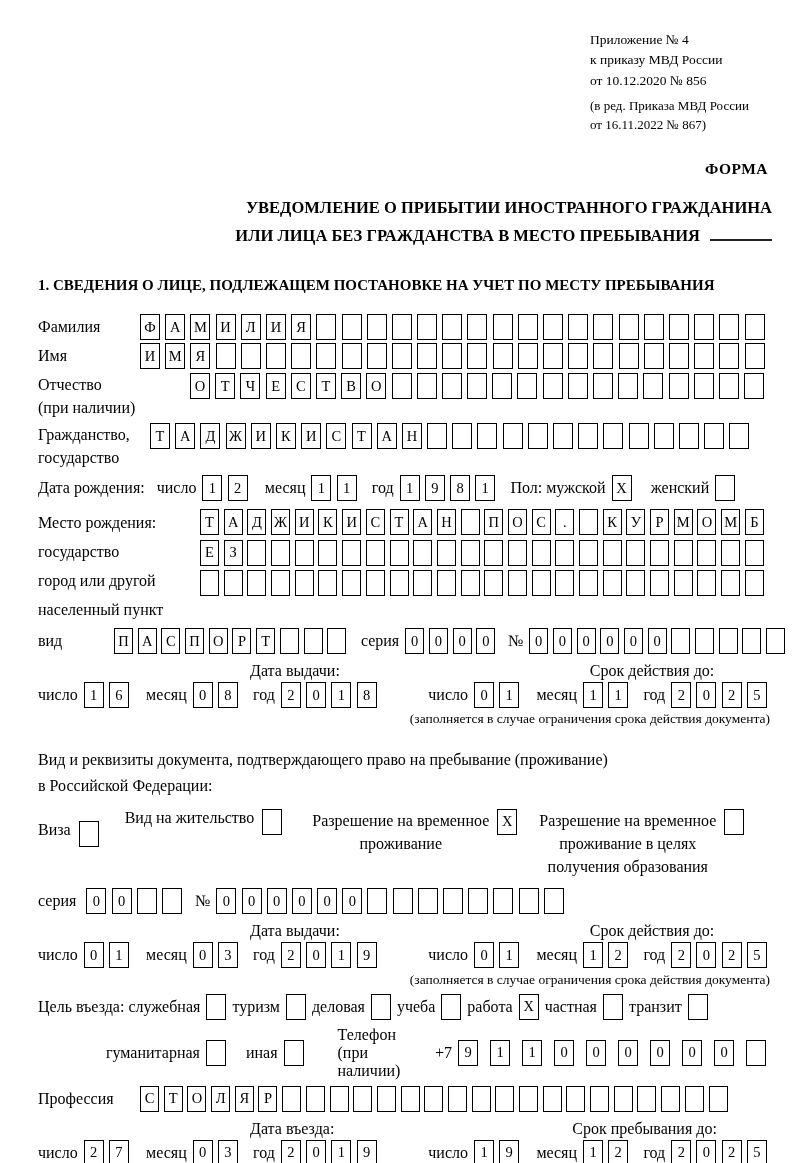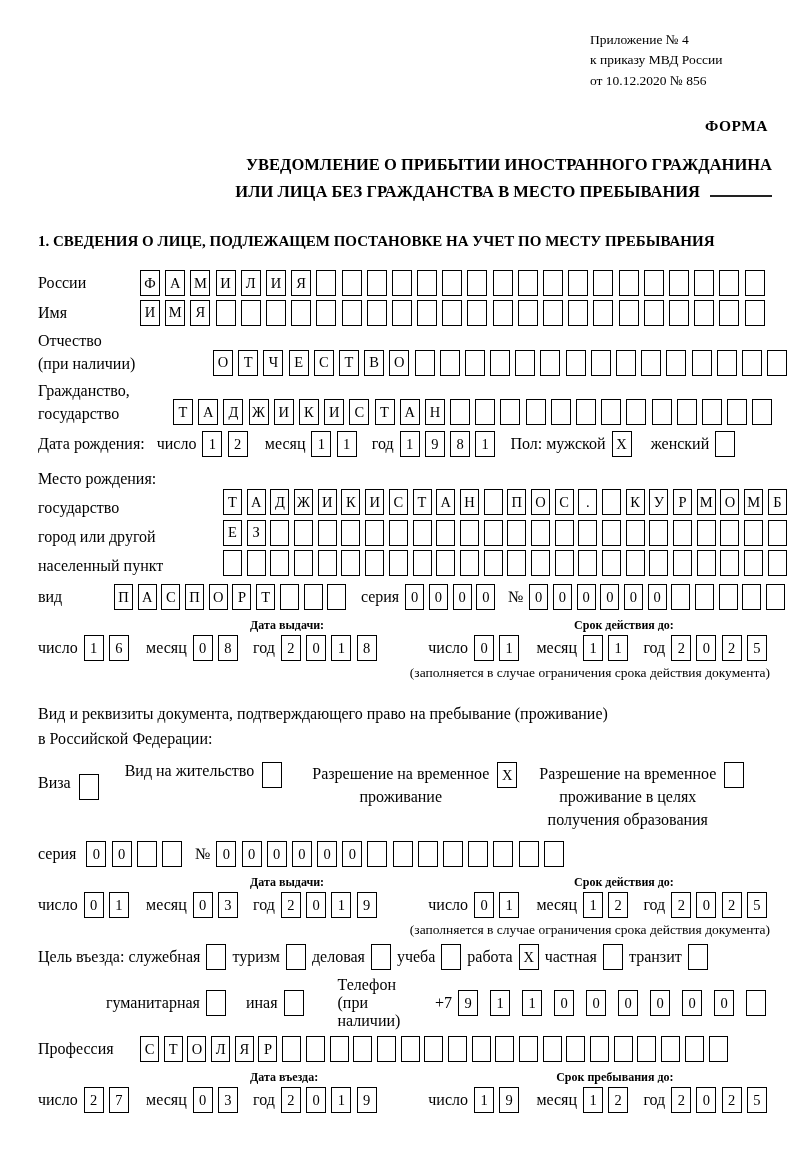--- a/index.html
+++ b/index.html
@@ -10,73 +10,77 @@
     box-sizing:border-box; padding:30px 28px 20px 38px; font-size:16px;
   }
   .hdr-block { margin-left:552px; width:190px; font-size:13.5px; line-height:1.5; }
   .hdr-block .rev { font-size:13px; margin-top:6px; line-height:1.45; }
   .forma { text-align:right; font-weight:bold; font-size:15.5px; margin:26px 4px 0 0; letter-spacing:0.5px; }
   .title { text-align:right; font-weight:bold; font-size:16.5px; line-height:1.65; margin-top:16px; }
   .title-underline { display:inline-block; width:62px; border-bottom:2px solid #222; height:14px; margin-left:10px; }
   .sec-heading { font-weight:bold; font-size:15px; margin:28px 0 20px 0; }
 
   .row { display:flex; align-items:center; margin-bottom:3.5px; }
-  .row-top { align-items:flex-end;gap:23px; }
+  .row-top { align-items:flex-start; }
   .lbl { flex:none; font-size:16px; }
   .lbl-2l { line-height:1.45; }
   .cells { display:flex; flex-wrap:nowrap; }
   .cell {
     box-sizing:border-box; flex:none; width:20px; height:26px;
     border:1.7px solid #000; margin-right:5.2px; background:#fff;
     display:flex; align-items:center; justify-content:center;
     font-size:14.5px; line-height:1;
   }
   .compact .cell { width:19px; margin-right:4.7px; }
   .w102 { width:102px; } .w112 { width:112px; } .w152 { width:152px; } .w162 { width:162px; }
 
   .stack > .cells { margin-bottom:4.5px; }
 
   .dlabel { flex:none; margin-right:6px; font-size:16px; }
 
-  .dates-titles { display:flex; font-size:12px; margin:8px 0 2px 0;font-weight:bold; }
+  .dates-titles { display:flex; font-size:16px; margin:8px 0 2px 0; }
   .dates-note { text-align:right; font-size:13.5px; margin:2px 2px 6px 0; }
   .intro { font-size:16px; margin:20px 0 10px 0; line-height:1.6; }
 
   .chk-row { display:flex; align-items:flex-start; margin:4px 0 10px 0; }
   .chk-group { display:flex; align-items:flex-start; }
   .chk-label-c { text-align:center; line-height:1.45; }
   .chk-group .cell { margin-left:8px; margin-right:0; }
 
   .purpose-row { display:flex; align-items:center; margin-bottom:6px; }
   .purpose-row .cell { margin:0 6px 0 6px; }
 </style>
 </head>
 <body>
 
 <div class="page">
 
   <div class="hdr-block">
     <div>Приложение № 4</div>
     <div>к приказу МВД России</div>
     <div>от 10.12.2020 № 856</div>
+    <div class="rev">
+      <div>(в ред. Приказа МВД России</div>
+      <div>от 16.11.2022 № 867)</div>
+    </div>
   </div>
 
   <div class="forma">ФОРМА</div>
 
   <div class="title">
     <div>УВЕДОМЛЕНИЕ О ПРИБЫТИИ ИНОСТРАННОГО ГРАЖДАНИНА</div>
     <div>
       <span>ИЛИ ЛИЦА БЕЗ ГРАЖДАНСТВА В МЕСТО ПРЕБЫВАНИЯ</span><span class="title-underline"></span>
     </div>
   </div>
 
   <div class="sec-heading">1. СВЕДЕНИЯ О ЛИЦЕ, ПОДЛЕЖАЩЕМ ПОСТАНОВКЕ НА УЧЕТ ПО МЕСТУ ПРЕБЫВАНИЯ</div>
 
   <div class="row">
-    <span class="lbl w102">России</span>
+    <span class="lbl w102">Фамилия</span>
     <span class="cells">
         <span class="cell">Ф</span>
         <span class="cell">А</span>
         <span class="cell">М</span>
         <span class="cell">И</span>
         <span class="cell">Л</span>
         <span class="cell">И</span>
         <span class="cell">Я</span>
         <span class="cell"></span>
         <span class="cell"></span>

